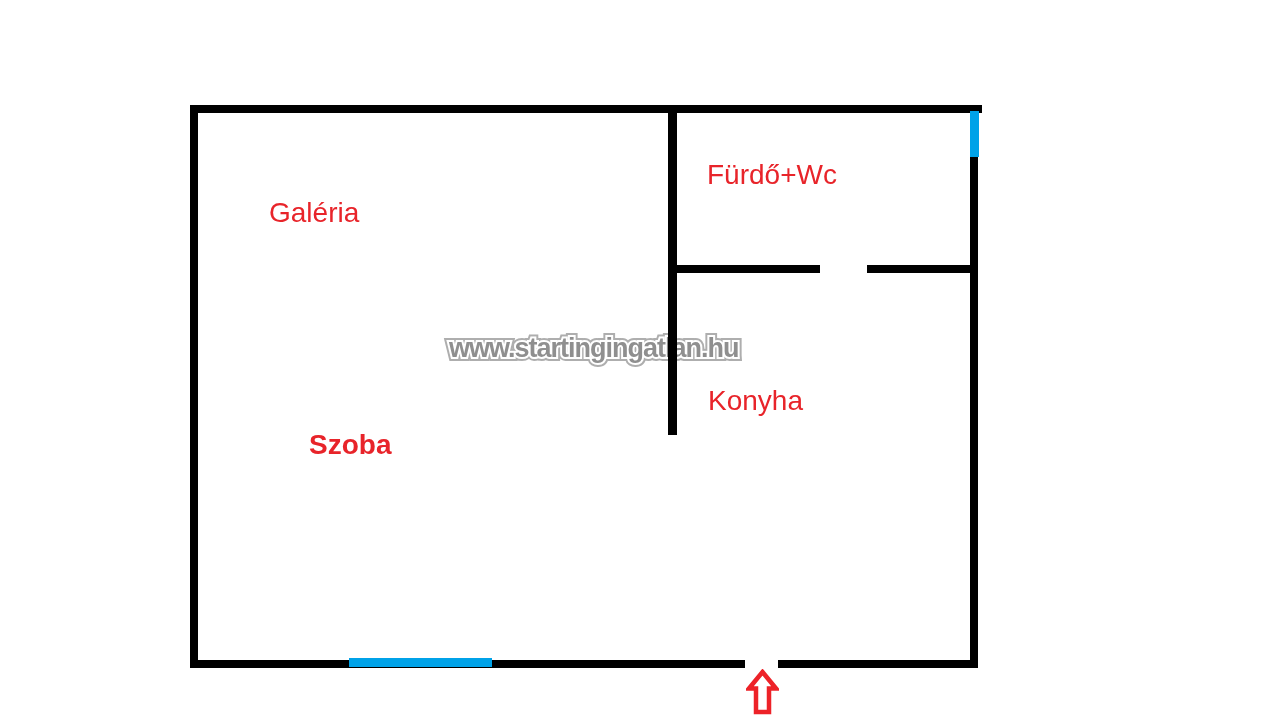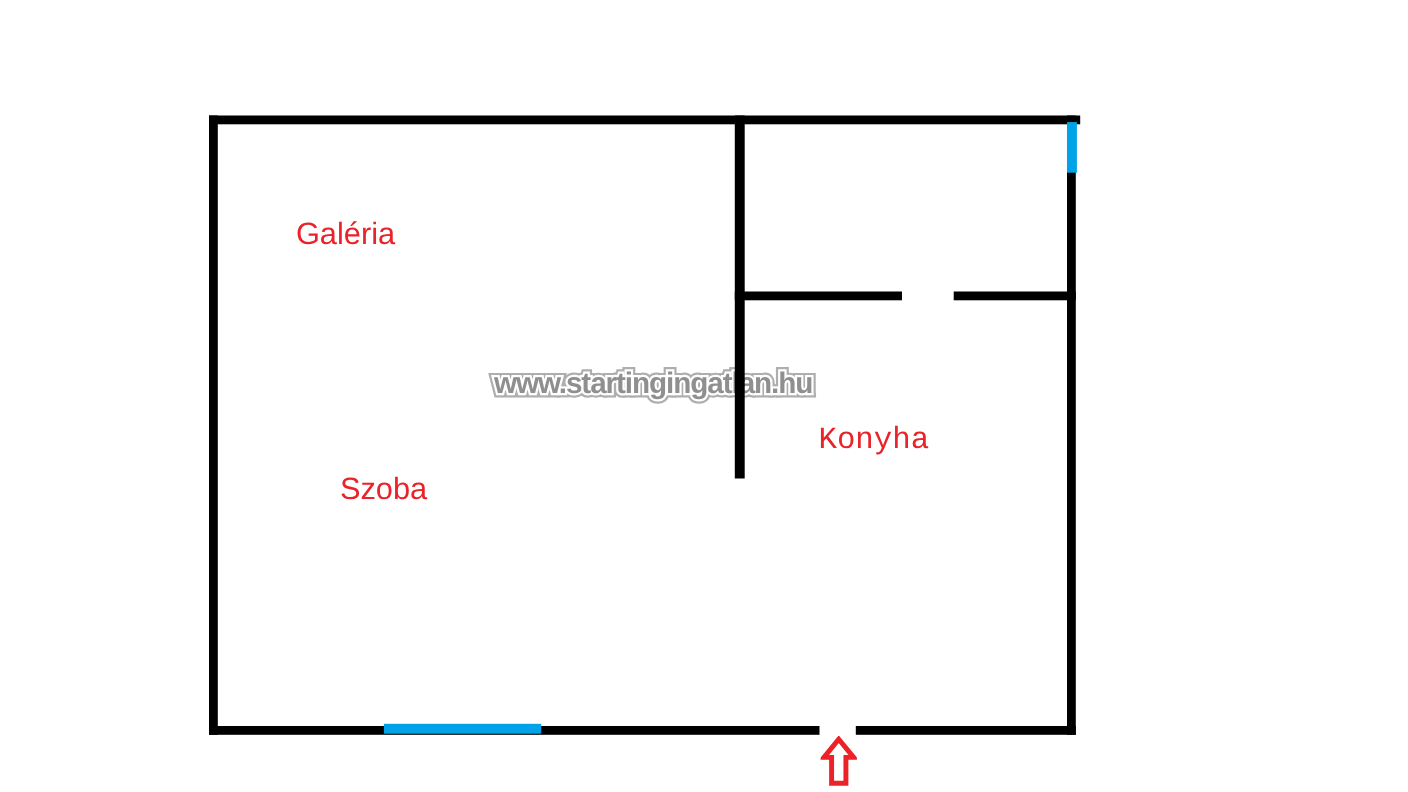--- a/index.html
+++ b/index.html
@@ -85,22 +85,23 @@
   <div class="wall" style="left:778px; top:660px; width:200px; height:8px;"></div>
 
   <div class="wall" style="left:668px; top:105px; width:9px; height:330px;"></div>
   <div class="wall" style="left:668px; top:265px; width:152px; height:8px;"></div>
   <div class="wall" style="left:867px; top:265px; width:111px; height:8px;"></div>
 
   <div class="window-marker" style="left:970px; top:111px; width:9px; height:46px;"></div>
   <div class="window-marker" style="left:349px; top:658px; width:143px; height:9px;"></div>
 
   <div class="room-label" style="left:269px; top:198px;">Galéria</div>
-  <div class="room-label" style="left:744px; top:386px;font-family:Liberation Mono, monospace;">Konyha</div>
-  <div class="room-label" style="left:309px; top:430px;">Szoba</div>
+  <div class="room-label" style="left:707px; top:160px;">Fürdő+Wc</div>
+  <div class="room-label" style="left:708px; top:386px;">Konyha</div>
+  <div class="room-label" style="left:309px; top:430px;font-weight:bold;">Szoba</div>
 
   <div class="entrance-arrow">
     <svg width="33" height="46" viewBox="0 0 33 46" xmlns="http://www.w3.org/2000/svg">
       <path d="M16.5 3 L30 19.5 L23 19.5 L23 43 L10 43 L10 19.5 L3 19.5 Z" fill="#ffffff" stroke="#ed2228" stroke-width="4.5" stroke-linejoin="miter"></path>
     </svg>
   </div>
 
 </div>
 
 </body></html>

